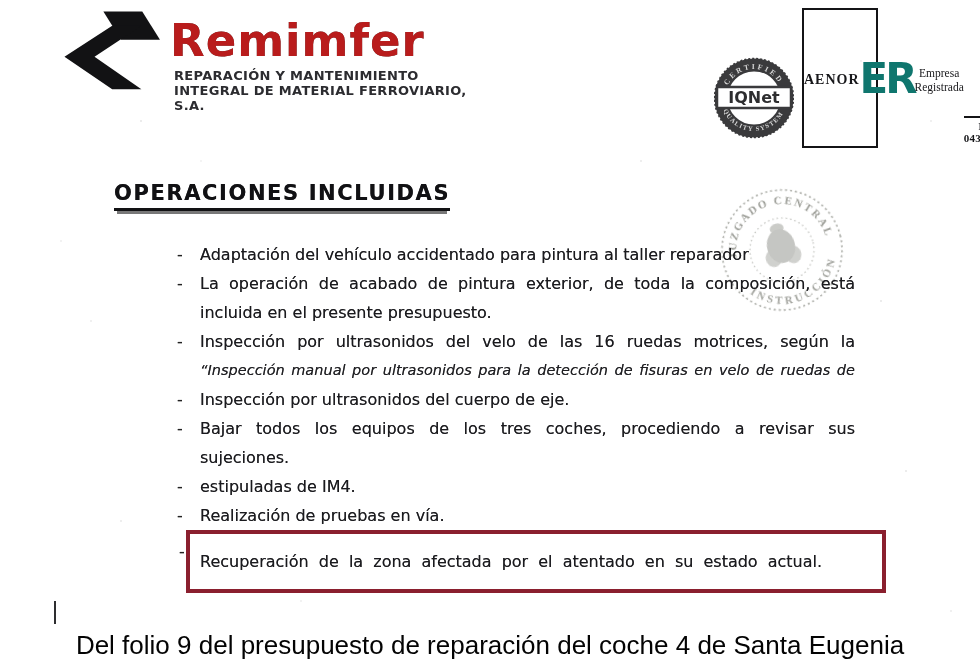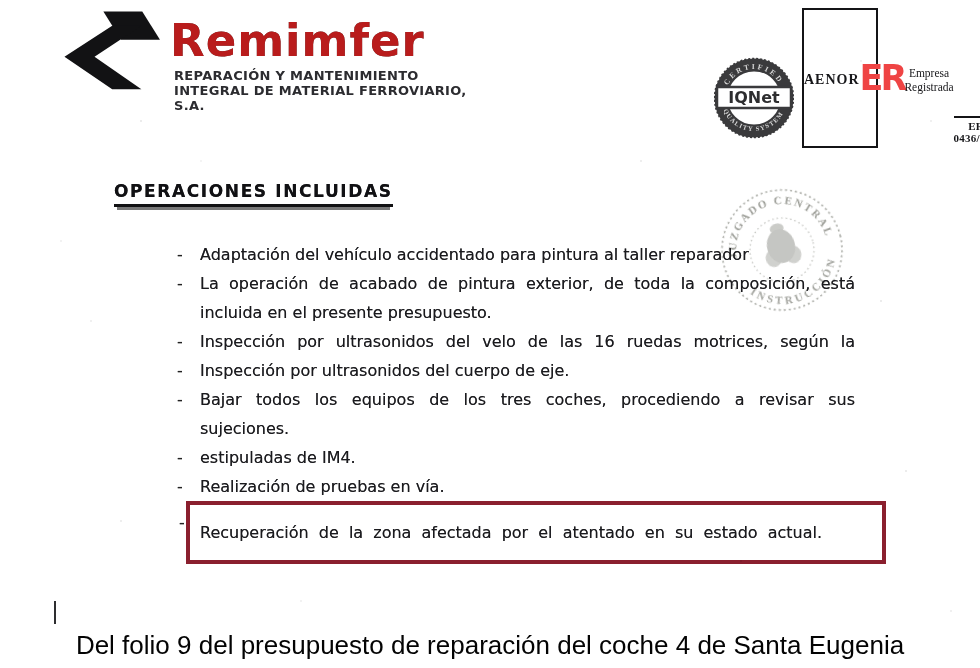--- a/index.html
+++ b/index.html
@@ -26,34 +26,34 @@
   
   .iqnet{position:absolute;left:714px;top:56px;opacity:.92;filter:blur(.25px);}
   .aenor{
     position:absolute;left:802px;top:8px;width:72px;height:136px;
     border:2px solid #141416;background:#fff;
     display:flex;flex-direction:row;align-items:center;
     font-family:"Liberation Serif",serif;filter:blur(.2px);
   }
   .aenor-title{font-size:14px;font-weight:bold;letter-spacing:1px;margin-top:4px;}
   .aenor-er{
-    font-family:"DejaVu Sans",sans-serif;font-size:35px;font-weight:bold;
-    letter-spacing:-3px;line-height:.95;margin-top:2px;color:#ef4444;
+    font-family:"DejaVu Sans",sans-serif;font-size:42px;font-weight:bold;
+    letter-spacing:-3px;line-height:.95;margin-top:2px;color:#0f766e;
   }
   .aenor-sub{font-size:11.5px;font-weight:normal;line-height:1.15;text-align:center;margin-top:5px;}
   .aenor-reg{
     margin-top:auto;width:100%;box-sizing:border-box;border-top:2px solid #141416;
     font-size:11px;font-weight:bold;text-align:center;padding:2px 0 2px 0;letter-spacing:.2px;
   }
   
   .stamp{position:absolute;left:716px;top:184px;opacity:.8;transform:rotate(-14deg);filter:blur(.45px);}
   
   .heading{
     position:absolute;left:114px;top:181px;
-    font-size:17px;font-weight:bold;letter-spacing:1.6px;color:#111114;
+    font-size:21px;font-weight:bold;letter-spacing:1.6px;color:#111114;
     border-bottom:3px solid #121214;padding-bottom:3px;
     box-shadow:0 6px 0 -3px rgba(10,10,10,.55);
     text-shadow:0 0 .6px rgba(0,0,0,.75);
   }
   
   .ops{
     position:absolute;left:200px;top:240px;width:655px;
     font-size:16px;line-height:29px;color:#1a1a1e;
     text-shadow:0 0 .5px rgba(0,0,0,.6);
   }
@@ -161,20 +161,21 @@
 
   <div class="item">
     <span class="dash">-</span>
     <div class="line jl">La operación de acabado de pintura exterior, de toda la composición, está</div>
     <div class="line">incluida en el presente presupuesto.</div>
   </div>
 
   <div class="item">
     <span class="dash">-</span>
     <div class="line jl">Inspección por ultrasonidos del velo de las 16 ruedas motrices, según la</div>
+    <div class="line jl quote">“Inspección manual por ultrasonidos para la detección de fisuras en velo de ruedas de</div>
   </div>
 
   <div class="item">
     <span class="dash">-</span>
     <div class="line">Inspección por ultrasonidos del cuerpo de eje.</div>
   </div>
 
   <div class="item">
     <span class="dash">-</span>
     <div class="line jl">Bajar todos los equipos de los tres coches, procediendo a revisar sus</div>

